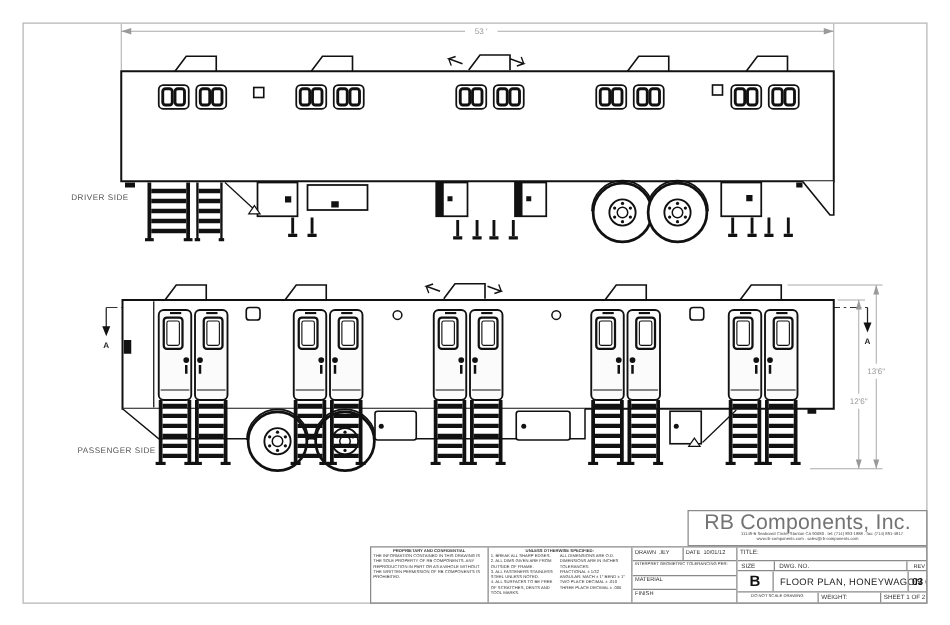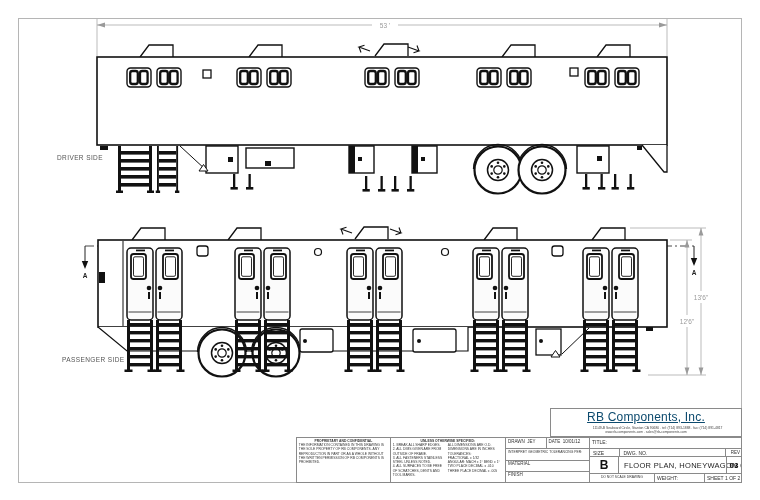--- a/index.html
+++ b/index.html
@@ -8,21 +8,21 @@
   .frame{position:absolute;left:18px;top:18px;width:724px;height:465px;
          border:1px solid #b5b5b5;box-sizing:border-box;}
   svg{position:absolute;left:0;top:0;font-family:"Liberation Sans",sans-serif;}
   .dimtxt{fill:#9a9a9a;font-size:6.5px;}
   .sectxt{fill:#222;font-size:6.5px;font-weight:bold;}
   .viewtxt{fill:#555;font-size:6.5px;letter-spacing:.4px;}
 
   
   .rbbox{position:absolute;left:550px;top:408px;width:192px;height:29px;
          border:1px solid #8a8a8a;box-sizing:border-box;text-align:center;overflow:hidden;}
-  .company{font-size:12px;line-height:17px;color:#0c4a6e;letter-spacing:.2px;white-space:nowrap;text-decoration:underline;}
+  .company{font-size:17px;line-height:17px;color:#737373;letter-spacing:.2px;white-space:nowrap;}
   .addr{font-size:6px;line-height:1.12;color:#444;transform:scale(.56);transform-origin:50% 0;white-space:nowrap;}
   .tb{position:absolute;left:296px;top:437px;width:446px;height:46px;
       border:1px solid #8a8a8a;box-sizing:border-box;display:flex;color:#333;}
   .tb .col{box-sizing:border-box;height:100%;overflow:hidden;position:relative;}
   .tb .col+.col{border-left:1px solid #8a8a8a;}
   .c1{width:93px;}.c2{width:115px;}.c3{width:84px;}.c4{width:152px;flex:1;}
   .microwrap{transform:scale(.56);transform-origin:0 0;width:178%;line-height:1.25;
              font-size:6px;padding:2px 3px;box-sizing:border-box;}
   .mw-center{text-align:center;}
   .b{font-weight:bold;}

